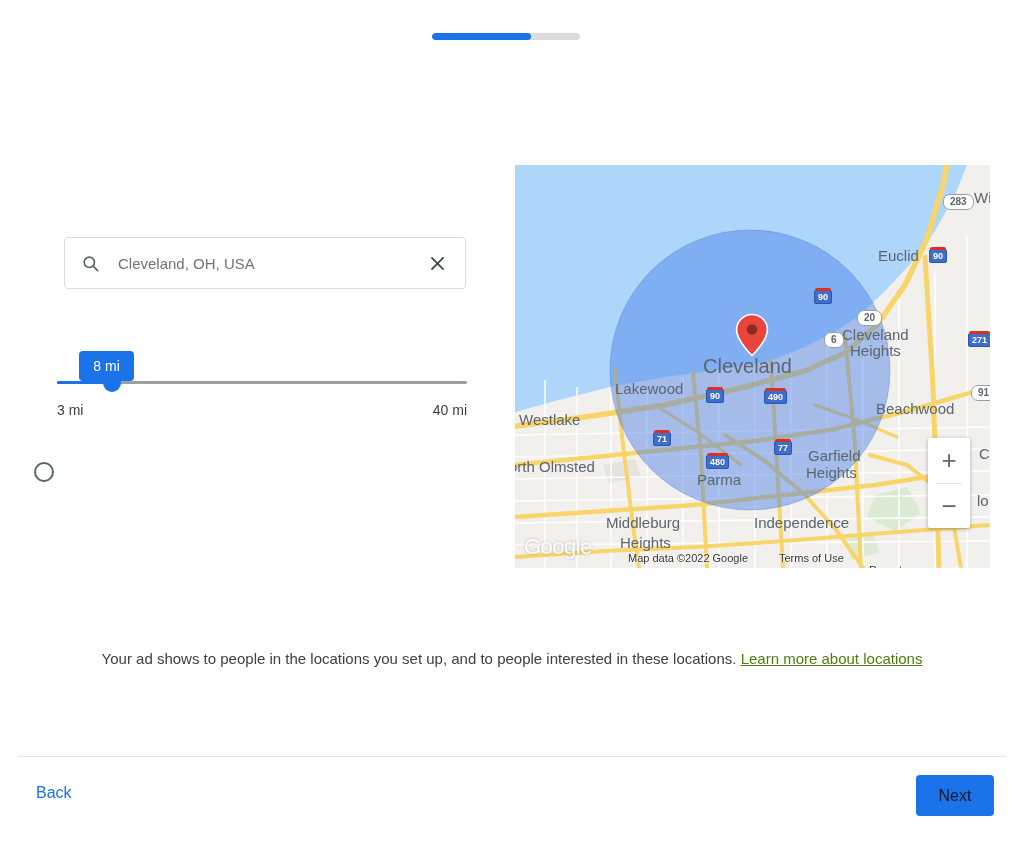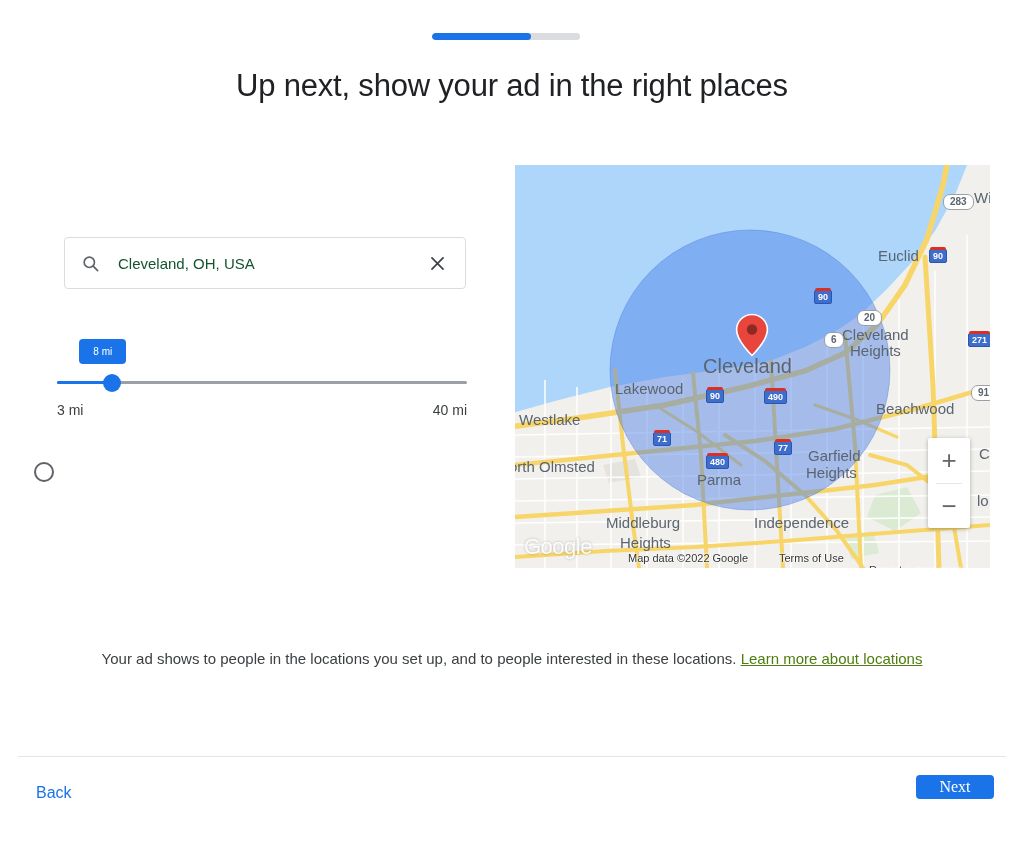--- a/index.html
+++ b/index.html
@@ -63,31 +63,31 @@
   .search-box {
     position: absolute; left: 64px; top: 237px;
     width: 402px; height: 52px;
     border: 1px solid #dadce0; border-radius: 4px;
     background: #fff;
     display: flex; align-items: center;
   }
   .search-icon { margin-left: 16px; flex: 0 0 auto; display:flex; }
   .search-value {
     flex: 1 1 auto; margin-left: 18px;
-    font-size: 15px; color: #14532d;
+    font-size: 15px; color: #737373;
     white-space: nowrap; overflow: hidden;
   }
   .clear-icon { margin-right: 18px; flex: 0 0 auto; display:flex; cursor: pointer; }
 
   
   .slider-wrap { position: absolute; left: 57px; top: 335px; width: 410px; }
   .slider-bubble {
-    position: absolute; left: 22px; top: 4px;
+    position: absolute; left: 22px; top: 16px;
     background: #1a73e8; color: #fff;
-    font-size: 10px; border-radius: 4px;
+    font-size: 14px; border-radius: 4px;
     padding: 7px 14px; white-space: nowrap;
     font-weight: 400;
   }
   .slider-track {
     position: absolute; left: 0; top: 46px;
     width: 410px; height: 3px; background: #9aa0a6; border-radius: 2px;
   }
   .slider-filled {
     position: absolute; left: 0; top: 0; height: 3px;
     background: #1a73e8; border-radius: 2px;
@@ -192,37 +192,36 @@
   .footer-rule {
     position: absolute; left: 18px; top: 756px;
     width: 988px; height: 1px; background: #e3e5e8;
   }
   .back-btn {
     position: absolute; left: 36px; top: 784px;
     font-size: 16px; color: #1a73e8; cursor: pointer;
   }
   .next-btn {
     position: absolute; left: 916px; top: 775px;
-    width: 78px; height: 24px;
-    background: #1a73e8; color: #ffffff;
+    width: 78px; height: 41px;
+    background: #1a73e8; color: #0f172a;
     border: none; border-radius: 4px;
-    font-size: 16px; font-family: Liberation Serif, serif;
+    font-size: 16px; font-family: Liberation Sans, sans-serif;
     cursor: pointer;
   }
 </style>
 </head>
 <body>
 
 <div id="page">
 
   <div class="progress-track">
     <div class="progress-fill" id="progress-fill" style="width: 67%;"></div>
   </div>
 
-  <div class="page-title">Up next, show your ad in the right places</div>
 
 
   <div class="search-box">
     <span class="search-icon">
       <svg width="19" height="19" viewBox="0 0 24 24" fill="none" stroke="#5f6368" stroke-width="2.1" stroke-linecap="round">
         <circle cx="10.5" cy="10.5" r="6.5"></circle>
           <line x1="15.4" y1="15.4" x2="21" y2="21"></line>
       </svg>
     </span>
     <span class="search-value" title="Enter a location">Cleveland, OH, USA</span>

